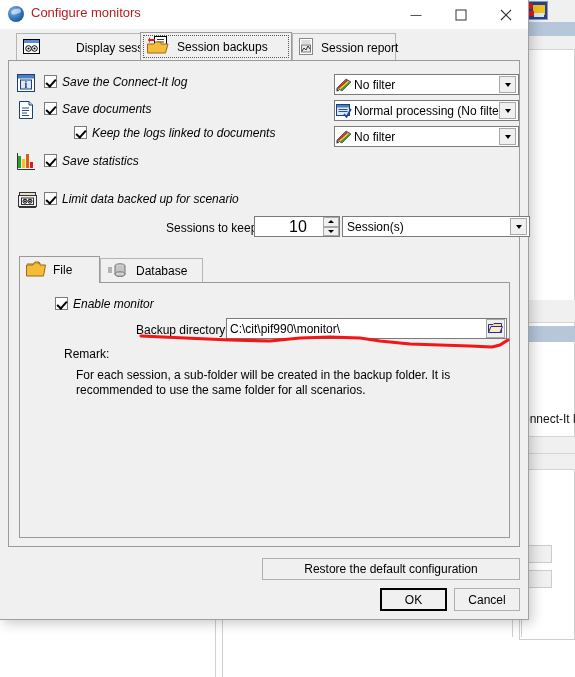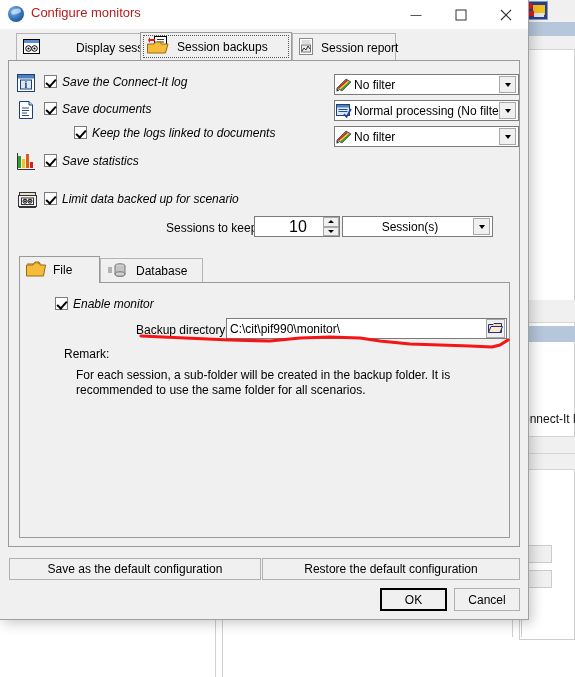--- a/index.html
+++ b/index.html
@@ -525,21 +525,21 @@
     </div>
 
     <span class="lbl" style="left:157px; top:160px;">Sessions to keep:</span>
     <div id="spin-wrap" style="left:245px; top:155px; width:86px;">
       <span id="spin-val">10</span>
       <span id="spin-btns">
         <div id="spin-up"></div>
         <div id="spin-dn"></div>
       </span>
     </div>
-    <div class="combo" style="left:333px; top:155px; width:151px;text-align:center;">
+    <div class="combo" style="left:333px; top:155px; width:188px;">
       <span class="ctext" style="padding-left:4px;">Session(s)</span>
       <span class="cbtn"></span>
     </div>
 
     <div id="innergroup">
 
       <div id="innertabs">
         <div class="itab active" id="itab-file">
           <span>
             <svg width="20" height="16" viewBox="0 0 20 16">
@@ -583,23 +583,20 @@
           </span>
         </div>
 
         <span class="lbl" style="left:44px; top:64px;">Remark:</span>
 
         <div id="remark-body" style="left:56px; top:85px;">For each session, a sub-folder will be created in the backup folder. It is recommended to use the same folder for all scenarios.</div>
       </div>
     </div>
   </div>
 
-  <div class="btn" id="btn-savedef">
-    <span>Save as the default configuration</span>
-  </div>
   <div class="btn" id="btn-restore">
     <span>Restore the default configuration</span>
   </div>
   <div class="btn default" id="btn-ok">
     <span>OK</span>
   </div>
   <div class="btn" id="btn-cancel">
     <span>Cancel</span>
   </div>
 </div>

